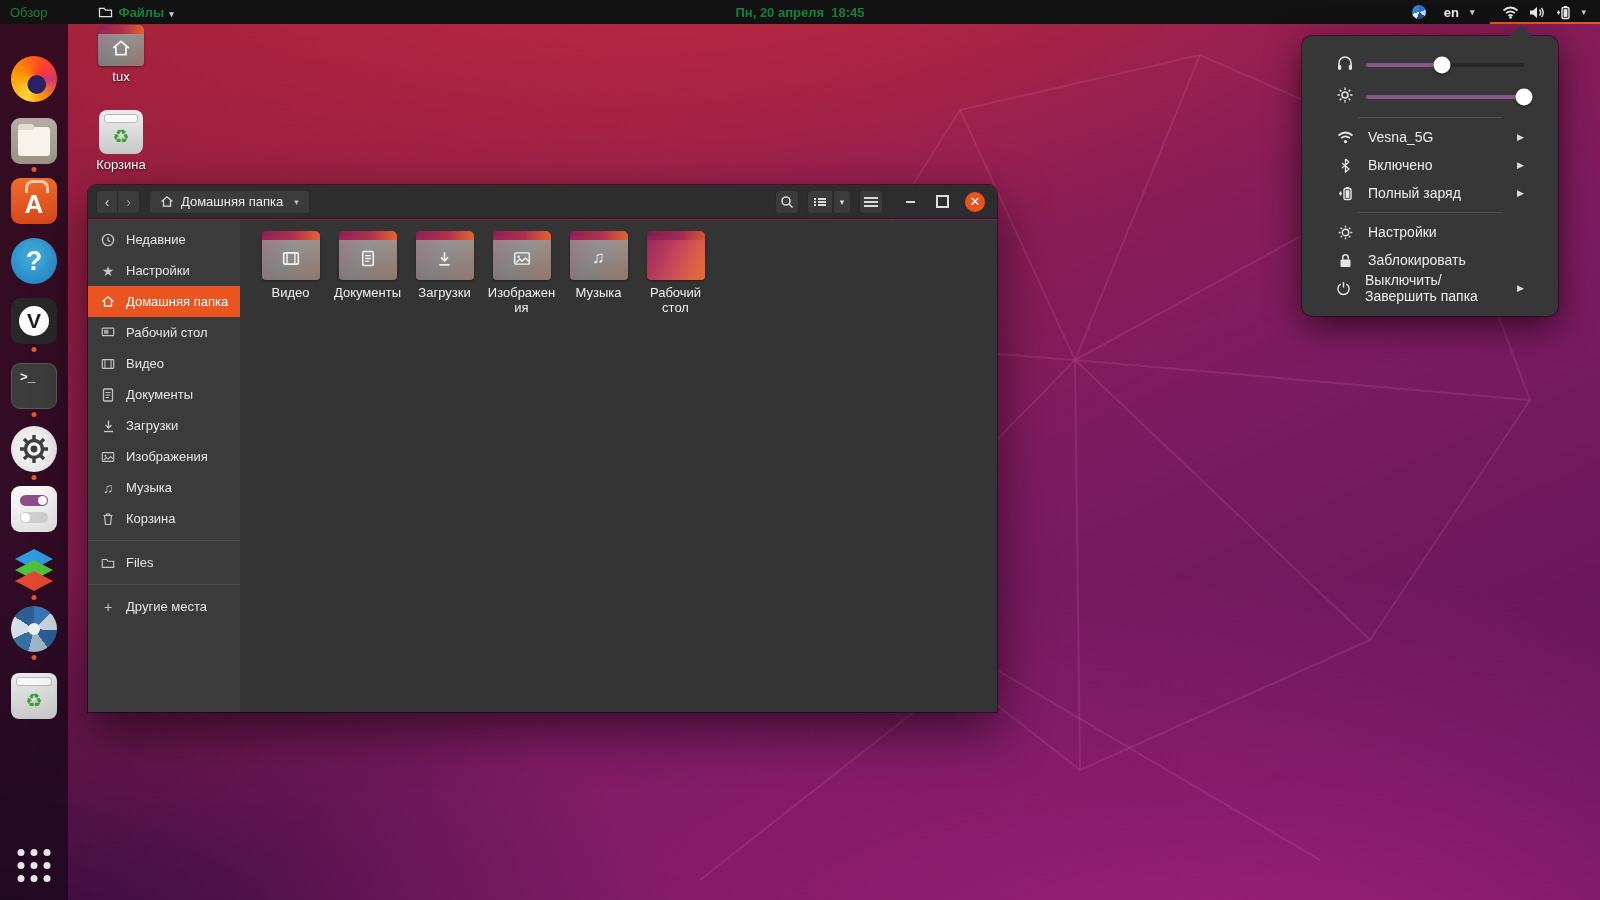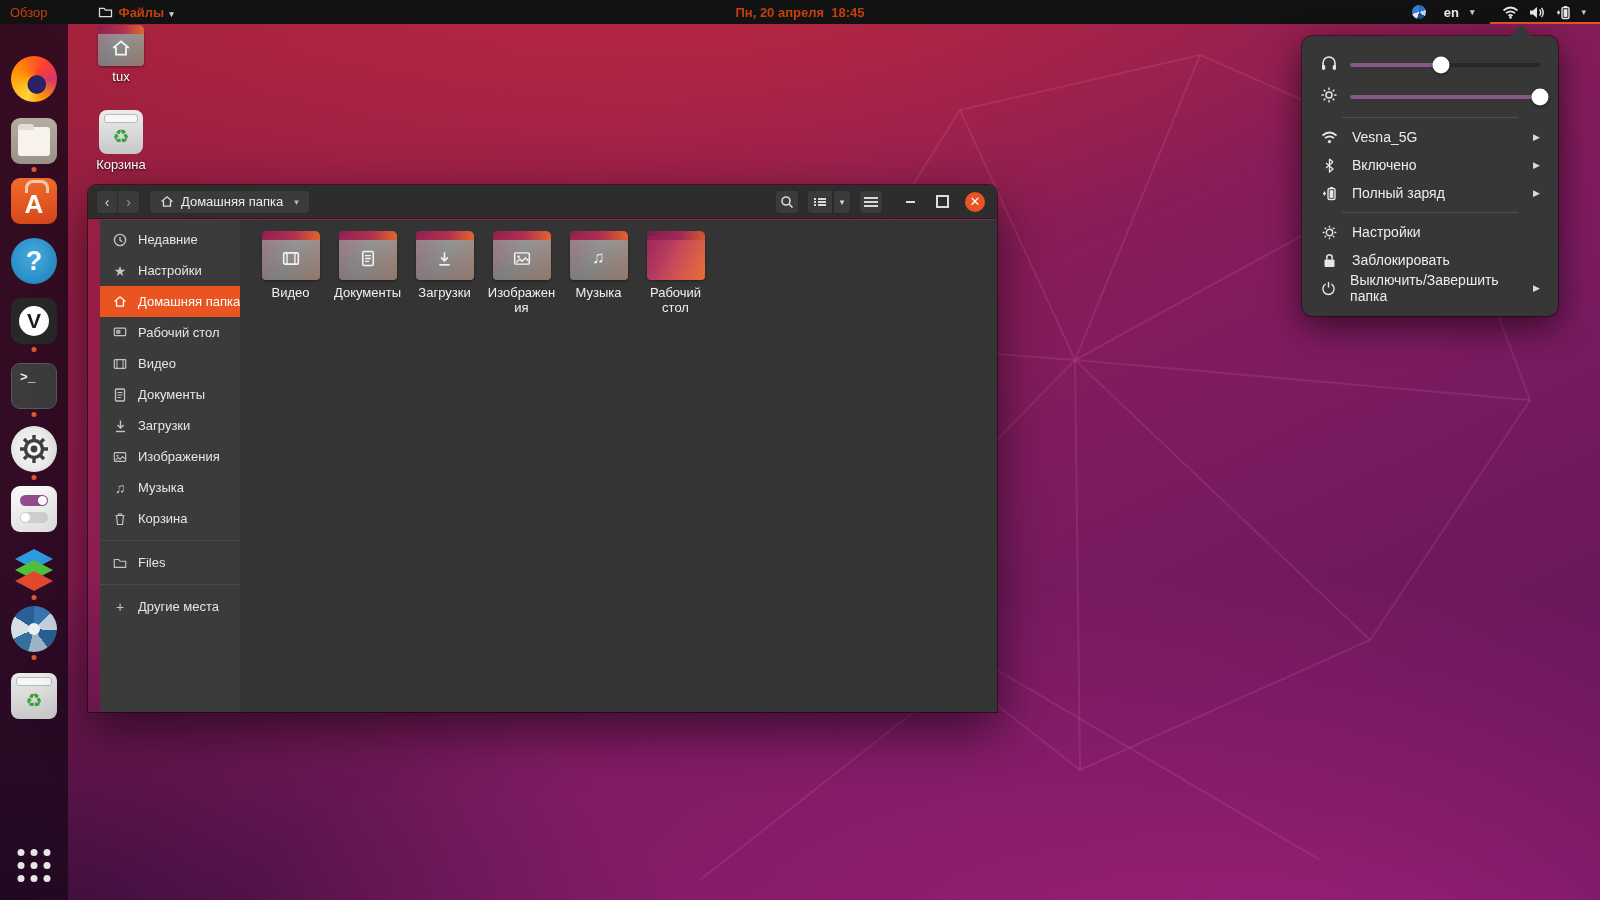--- a/index.html
+++ b/index.html
@@ -10,21 +10,21 @@
     background:
       radial-gradient(115% 80% at 78% 108%, rgba(176,36,130,.75) 0%, rgba(176,36,130,0) 55%),
       radial-gradient(90% 70% at 42% -12%, #c22a3e 0%, rgba(194,42,62,0) 60%),
       radial-gradient(80% 80% at -5% 110%, #2a0a33 0%, rgba(42,10,51,0) 60%),
       linear-gradient(155deg, #a02038 0%, #8e1d52 35%, #7c1b60 60%, #5c1358 100%);
   }
   .fossa { position:absolute; left:0; top:0; pointer-events:none; }
 
   
   .panel { position:absolute; left:0; top:0; width:1600px; height:24px; background:#121212; display:flex; align-items:center; font-size:13px; z-index:50; }
-  .pitem { height:24px; display:flex; align-items:center; padding:0 10px; cursor:default; color:#c2410c; }
+  .pitem { height:24px; display:flex; align-items:center; padding:0 10px; cursor:default; color:#15803d; }
   .pitem .caret::after { content:"▾"; font-size:9px; margin-left:5px; color:#ccc; }
   .appmenu { font-weight:700; gap:6px; }
   .pclock { position:absolute; left:50%; transform:translateX(-50%); font-weight:600; white-space:pre;align-items:center; }
   .pright { position:absolute; right:0; top:0; height:24px; display:flex; align-items:center; }
   .swirl { width:14px; height:14px; border-radius:50%;
     background:conic-gradient(#2d6fc4 0 20%, #bcd6f2 20% 35%, #1d4f95 35% 55%, #e8eef6 55% 70%, #3a7ed2 70% 100%); margin-right:18px; }
   .kbd { display:flex; align-items:center; margin-right:16px; font-weight:600;gap:6px; }
   .tray { display:flex; align-items:center; gap:10px; padding:0 14px 0 12px; height:24px; position:relative; }
   .tray-underline { position:absolute; left:0; right:0; bottom:0; height:2px; background:#E95420; }
   .psvg { display:block; }
@@ -98,37 +98,37 @@
   .burger { width:14px; height:10px; border-top:2px solid #d9d9d9; border-bottom:2px solid #d9d9d9; position:relative; }
   .burger::after { content:""; position:absolute; left:0; top:2px; width:14px; height:2px; background:#d9d9d9; }
   .wctl { display:flex; align-items:center; gap:14px; margin:0 12px 0 18px; }
   .wmin { width:18px; text-align:center; color:#ddd; cursor:pointer; }
   .wmin::after { content:""; display:block; margin:0 auto; width:9px; height:2px; background:#ddd; }
   .wmax { width:18px; display:flex; justify-content:center; cursor:pointer; }
   .wmax::after { content:""; width:9px; height:9px; border:2px solid #ddd; }
   .wclose { width:20px; height:20px; border-radius:50%; background:#E95420; color:#fff; display:flex; align-items:center; justify-content:center; font-size:13px; cursor:pointer; }
   .wclose::after { content:"✕"; }
 
-  .sidebar { position:absolute; left:12px; top:35px; bottom:0; width:179px; background:#3b3b3b; border-right:1px solid #262626; padding-top:4px; }
+  .sidebar { position:absolute; left:0; top:35px; bottom:0; width:179px; background:#3b3b3b; border-right:1px solid #262626; padding-top:4px; }
   .srow { height:31px; display:flex; align-items:center; gap:10px; padding:0 12px; font-size:13px; color:#e6e6e6; cursor:pointer; }
   .srow.sel { background:#E95420; color:#fff; }
   .srow .sic { width:16px; display:flex; justify-content:center; color:#c4c4c4; }
   .srow.sel .sic { color:#fff; }
   .ssep { height:1px; margin:6px 0; background:#4a4a4a; }
   .sic svg { display:block; }
   .glyph { font-size:14px; line-height:1; }
 
   .content { position:absolute; left:152px; top:35px; right:0; bottom:0; background:#343434; padding:8px 0 0 12px; display:flex; flex-wrap:wrap; align-content:flex-start; }
   .tile { width:77px; margin-bottom:6px; text-align:center; cursor:pointer; }
   .tile .fold { width:58px; height:44px; margin-top:8px; }
   .tlabel { margin-top:6px; font-size:13px; line-height:1.15; color:#f0f0f0; word-wrap:break-word; padding:0 2px; }
 
   
   .pop { position:absolute; left:1302px; top:36px; width:256px; background:#373737; border-radius:10px;
-    box-shadow:0 10px 34px rgba(0,0,0,.6), 0 0 0 1px rgba(0,0,0,.4); padding:14px 14px 12px; z-index:60; }
+    box-shadow:0 10px 34px rgba(0,0,0,.6), 0 0 0 1px rgba(0,0,0,.4); padding:14px 30px 12px; z-index:60; }
   .pop-arrow { position:absolute; left:1509px; top:25px; width:24px; height:12px; background:#373737; clip-path:polygon(50% 0, 0 100%, 100% 100%); z-index:61; }
   .sliderrow { display:flex; align-items:center; gap:12px; height:26px; margin:2px 4px 6px; }
   .track { position:relative; flex:1; height:4px; border-radius:2px; background:#272727; }
   .track .fillbar { position:absolute; left:0; top:0; bottom:0; width:var(--p,50%); background:#8a5788; border-radius:2px; }
   .track .knob { position:absolute; top:50%; left:var(--p,50%); transform:translate(-50%,-50%); width:17px; height:17px; border-radius:50%; background:#fff; box-shadow:0 1px 3px rgba(0,0,0,.5); }
   .psep { height:1px; background:#4e4e4e; margin:7px 26px; }
   .prow { display:flex; align-items:center; gap:14px; height:24px; margin:4px 4px; font-size:14px; color:#ececec; cursor:pointer; }
   .prow .pic { width:18px; display:flex; justify-content:center; color:#e6e6e6; }
   .prow .chev { margin-left:auto; font-size:9px; color:#dcdcdc; }
   .prow .chev::after { content:"▶"; }

